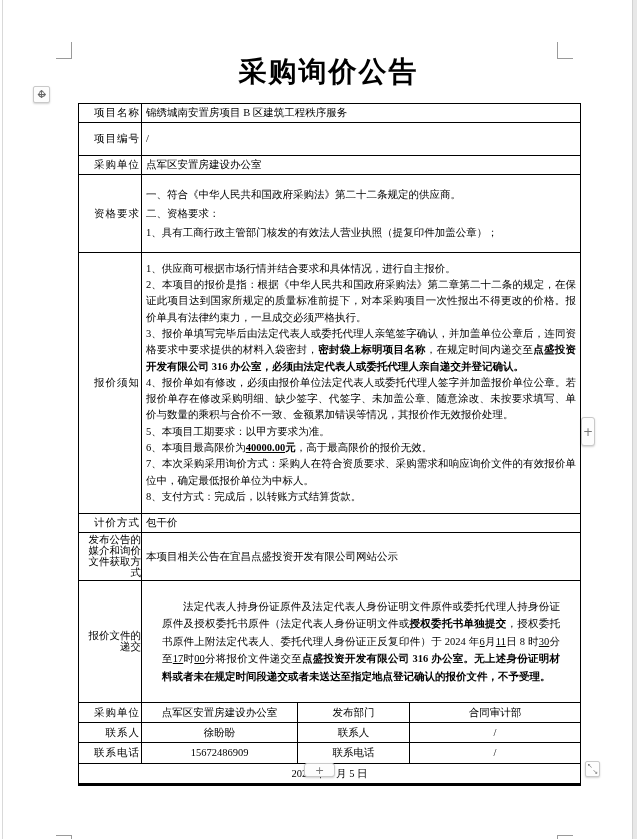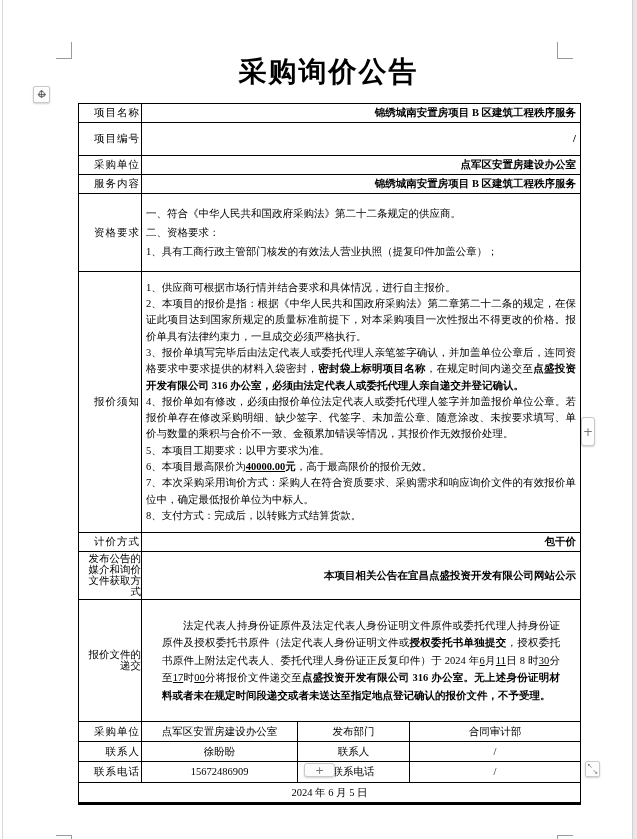--- a/index.html
+++ b/index.html
@@ -25,21 +25,21 @@
   
   table.doc{
     position:absolute;left:78px;top:103px;width:502px;
     border-collapse:collapse;table-layout:fixed;
     font-size:10.5px;line-height:16px;
   }
   table.doc td{border:1px solid #000;vertical-align:middle;overflow:hidden;}
   table.doc tr.last td{border-bottom:3px solid #000;}
   td.lbl{text-align:right;letter-spacing:1px;padding:0 1px;}
   td.lbl-tight{text-align:right;letter-spacing:0;padding:0;word-break:break-all;line-height:11px;font-family:Liberation Mono, monospace;}
-  td.val{text-align:right;padding:0 4px;font-weight:bold;}
+  td.val{text-align:left;padding:0 4px;}
   td.cen{text-align:center;padding:0 2px;}
   td.rich{text-align:justify;padding:1px 4px;word-break:break-all;}
   td.rich p{margin:0;line-height:16.3px;}
   td.qual{padding:0 4px;line-height:19px;}
   td.subm p{margin:16px;line-height:17.4px;text-indent:2em;text-align:justify;word-break:break-all;}
   td.date-cell{text-align:center;padding:0 10px;}
   .b{font-weight:bold;}
   .u{text-decoration:underline;}
 
   
@@ -88,24 +88,20 @@
       <td class="lbl">项目名称</td>
       <td class="val" colspan="3">锦绣城南安置房项目 B 区建筑工程秩序服务</td>
     </tr>
     <tr style="height:33px">
       <td class="lbl">项目编号</td>
       <td class="val" colspan="3">/</td>
     </tr>
     <tr style="height:19px">
       <td class="lbl">采购单位</td>
       <td class="val" colspan="3">点军区安置房建设办公室</td>
-    </tr>
-    <tr style="height:19px">
-      <td class="lbl">服务内容</td>
-      <td class="val" colspan="3">锦绣城南安置房项目 B 区建筑工程秩序服务</td>
     </tr>
     <tr style="height:78px">
       <td class="lbl">资格要求</td>
       <td class="qual" colspan="3">
         <div>一、符合《中华人民共和国政府采购法》第二十二条规定的供应商。</div>
         <div>二、资格要求：</div>
         <div>1、具有工商行政主管部门核发的有效法人营业执照（提复印件加盖公章）；</div>
       </td>
     </tr>
     <tr style="height:261px">

